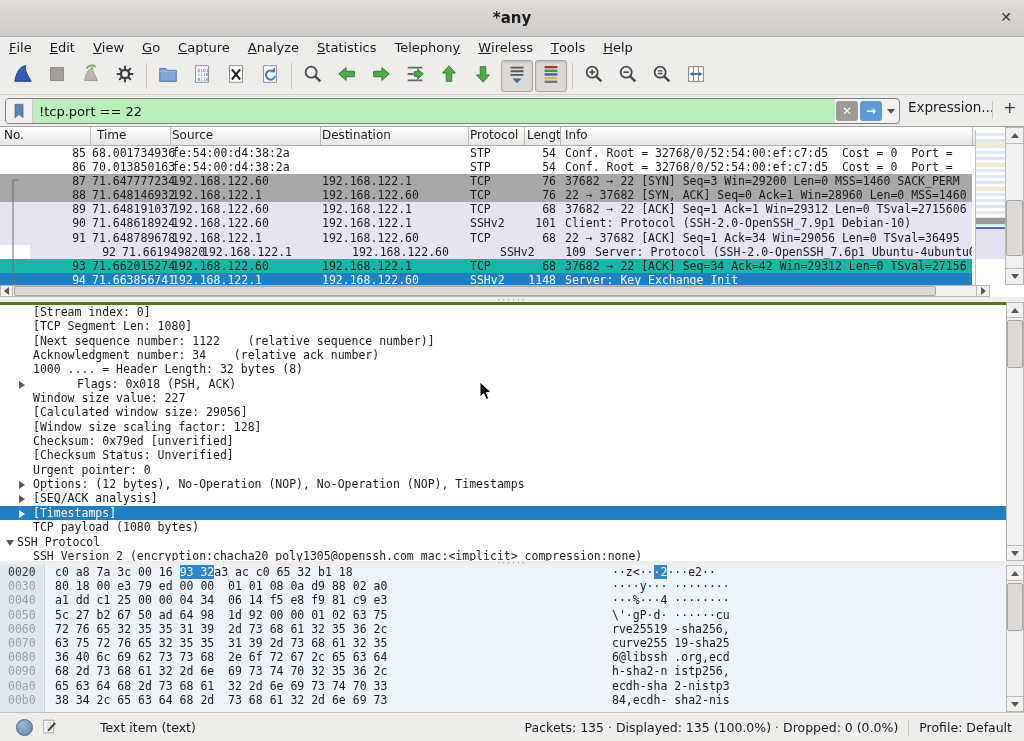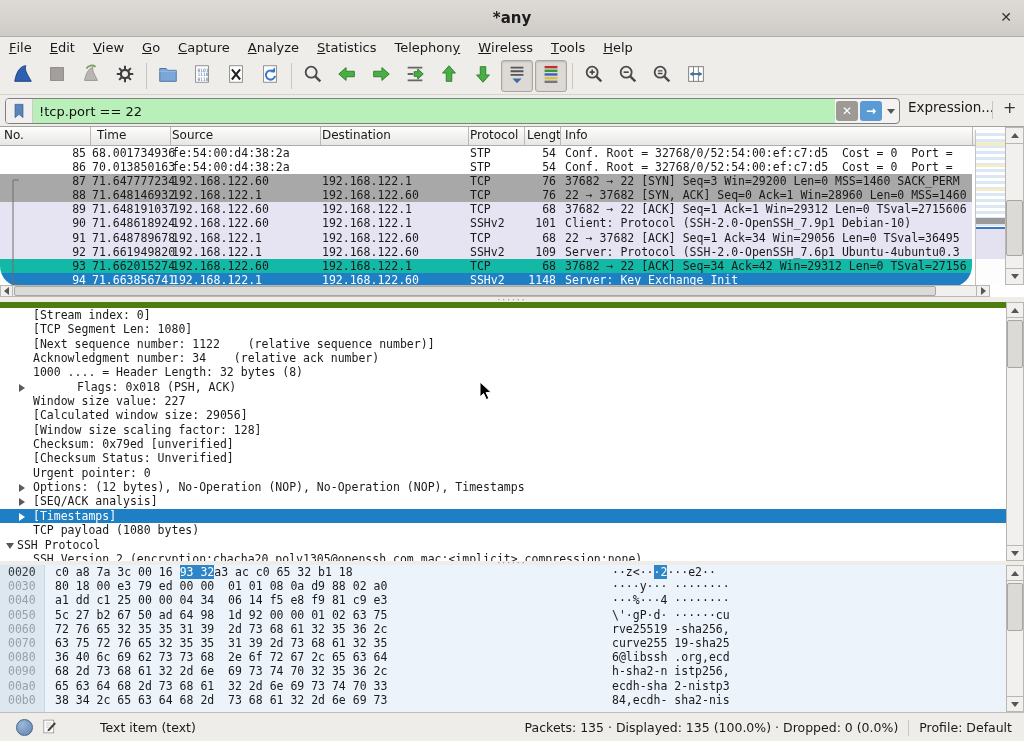--- a/index.html
+++ b/index.html
@@ -39,21 +39,21 @@
   #expression-btn{position:absolute;left:908px;top:4px;font-size:13.5px;color:#1a1a1a;}
   #expr-sep{position:absolute;left:992px;top:6px;width:1px;height:18px;background:#c9c6c2;}
   #add-filter-btn{position:absolute;left:1003px;top:3px;font-size:16px;color:#333;}
 
   
   #plist{position:absolute;top:126px;left:0;width:1024px;height:171px;background:#fff;border-top:1px solid #a5a29e;}
   #plist-header{position:absolute;top:0;left:0;width:1005px;height:18px;
     background:linear-gradient(#fefefe,#e7e6e3);border-bottom:1px solid #b1aeaa;font-size:12px;}
   .hlabel{position:absolute;top:1px;white-space:nowrap;overflow:hidden;}
   .hsep{position:absolute;top:0;width:1px;height:18px;background:#bcb9b5;}
-  #plist-body{position:absolute;top:19px;left:0;width:972px;height:141px;overflow:hidden;border-radius:21px;}
+  #plist-body{position:absolute;top:19px;left:0;width:972px;height:141px;overflow:hidden;}
   .prow{position:relative;height:14.1px;font-size:11.5px;line-height:14.1px;}
   .prow span{position:absolute;white-space:pre;font-family:"DejaVu Sans Mono",monospace;}
   .c-no{left:0;width:86px;text-align:right;}
   .c-time{left:92px;}
   .c-src{left:172px;}
   .c-dst{left:322px;}
   .c-proto{left:470px;}
   .c-len{left:498px;width:58px;text-align:right;}
   .c-info{left:565px;width:407px;overflow:hidden;}
   .prow.sel{color:#fff;}
@@ -70,21 +70,21 @@
   #minimap{position:absolute;left:975px;top:130px;width:30px;height:155px;
     background:repeating-linear-gradient(180deg,#ffffff 0 3px,#dbe8f4 3px 6px);border-left:1px solid #c5c2be;}
   .mm-band{position:absolute;left:0;width:30px;}
 
   
   .splitter{position:absolute;left:0;width:1024px;background:#efedea;display:flex;align-items:center;justify-content:center;}
   .splitter .dots{color:#8d8a86;font-size:9px;letter-spacing:2px;line-height:4px;}
 
   
   #details{position:absolute;top:302px;left:0;width:1024px;height:259px;background:#fff;
-    border-top:6px solid #4d7c0f;border-bottom:1px solid #a5a29e;overflow:hidden;}
+    border-top:3px solid #4d7c0f;border-bottom:1px solid #a5a29e;overflow:hidden;}
   .dline{position:relative;height:14.35px;font-size:11.5px;line-height:14.35px;}
   .dline .dtext{font-family:"DejaVu Sans Mono",monospace;white-space:pre;position:absolute;top:0;}
   .dline.sel{background:#1f7fc4;color:#fff;}
   .exp{position:absolute;top:4px;}
   .exp.r{width:0;height:0;border-top:4px solid transparent;border-bottom:4px solid transparent;border-left:6px solid #5a5a5a;}
   .exp.d{width:0;height:0;border-left:4px solid transparent;border-right:4px solid transparent;border-top:6px solid #5a5a5a;top:5px;}
   .dline.sel .exp.r{border-left-color:#fff;}
 
   
   #hexpane{position:absolute;top:565px;left:0;width:1024px;height:147px;background:#edf3fa;overflow:hidden;border-bottom:1px solid #c5c2be;}
@@ -358,21 +358,21 @@
         </div>
         <div class="prow" style="background: rgb(230, 228, 243);">
           <span class="c-no">91</span>
           <span class="c-time">71.648789678</span>
           <span class="c-src">192.168.122.1</span>
           <span class="c-dst">192.168.122.60</span>
           <span class="c-proto">TCP</span>
           <span class="c-len">68</span>
           <span class="c-info">22 → 37682 [ACK] Seq=1 Ack=34 Win=29056 Len=0 TSval=36495</span>
         </div>
-        <div class="prow" style="background: rgb(230, 228, 243);">
+        <div class="prow" style="background: rgb(230, 228, 243); margin-left: 30px;">
           <span class="c-no">92</span>
           <span class="c-time">71.661949820</span>
           <span class="c-src">192.168.122.1</span>
           <span class="c-dst">192.168.122.60</span>
           <span class="c-proto">SSHv2</span>
           <span class="c-len">109</span>
           <span class="c-info">Server: Protocol (SSH-2.0-OpenSSH_7.6p1 Ubuntu-4ubuntu0.3</span>
         </div>
         <div class="prow" style="background: #14b8a6;">
           <span class="c-no">93</span>

